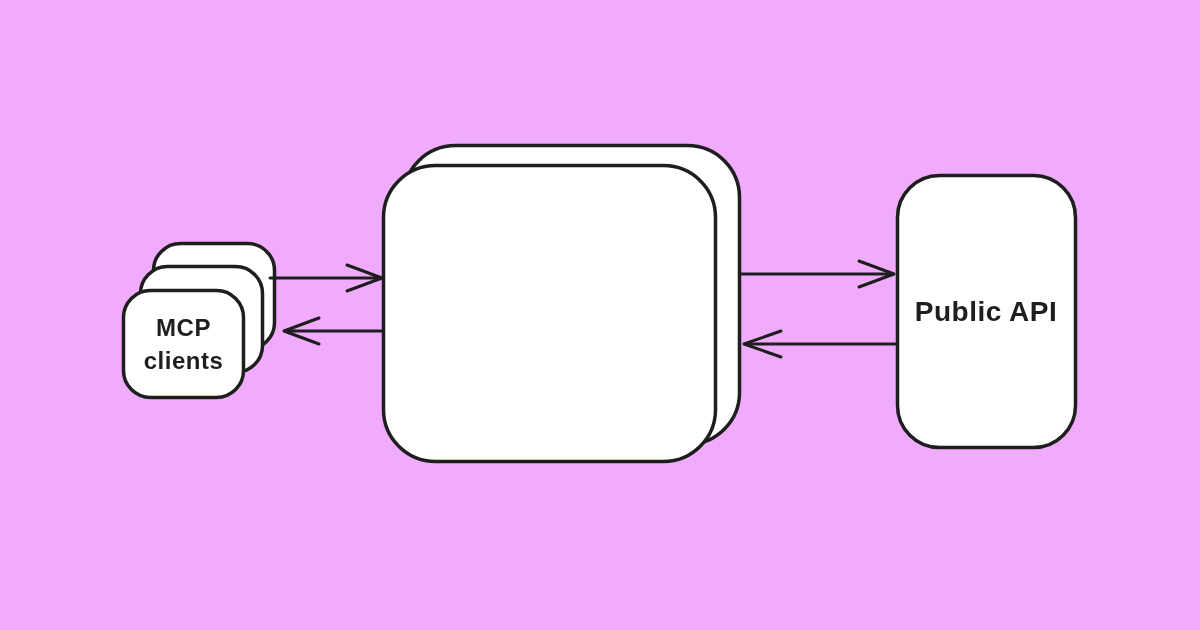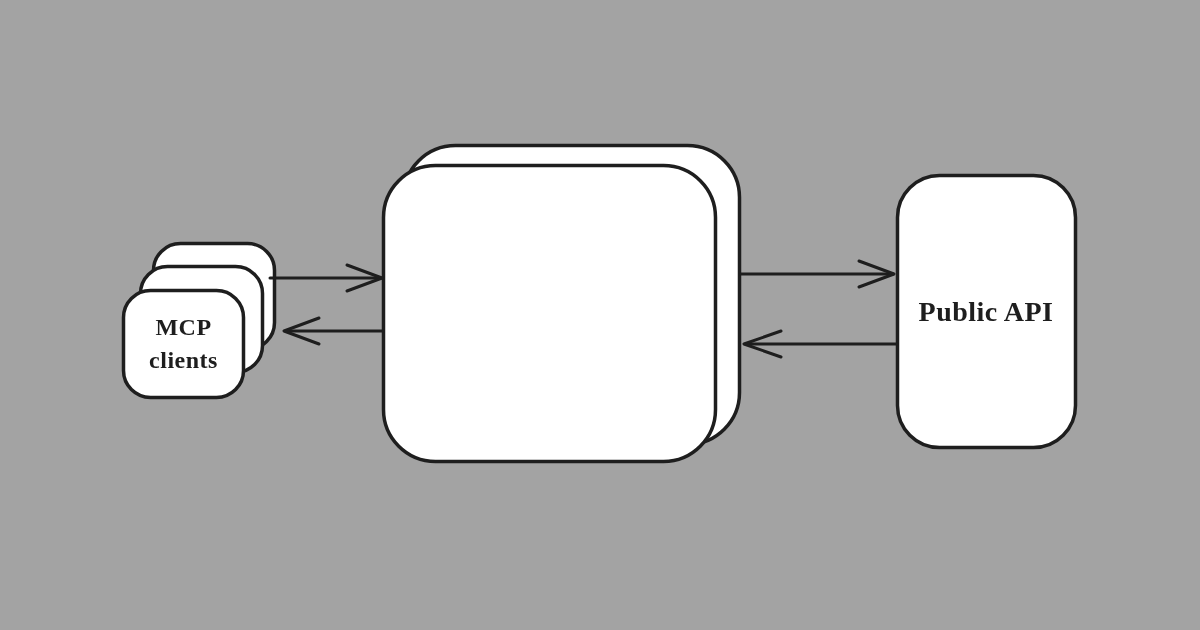--- a/index.html
+++ b/index.html
@@ -4,23 +4,23 @@
 <style>
   html, body {
     margin: 0;
     padding: 0;
     background: #ffffff;
   }
   .canvas {
     position: relative;
     width: 1200px;
     height: 630px;
-    background: #a3a3a3;
+    background: #f0abfc;
     overflow: hidden;
-    font-family: Liberation Serif, serif;
+    font-family: Liberation Sans, sans-serif;
   }
   .diagram-svg {
     position: absolute;
     left: 0;
     top: 0;
   }
   .node-label {
     position: absolute;
     display: flex;
     align-items: center;

